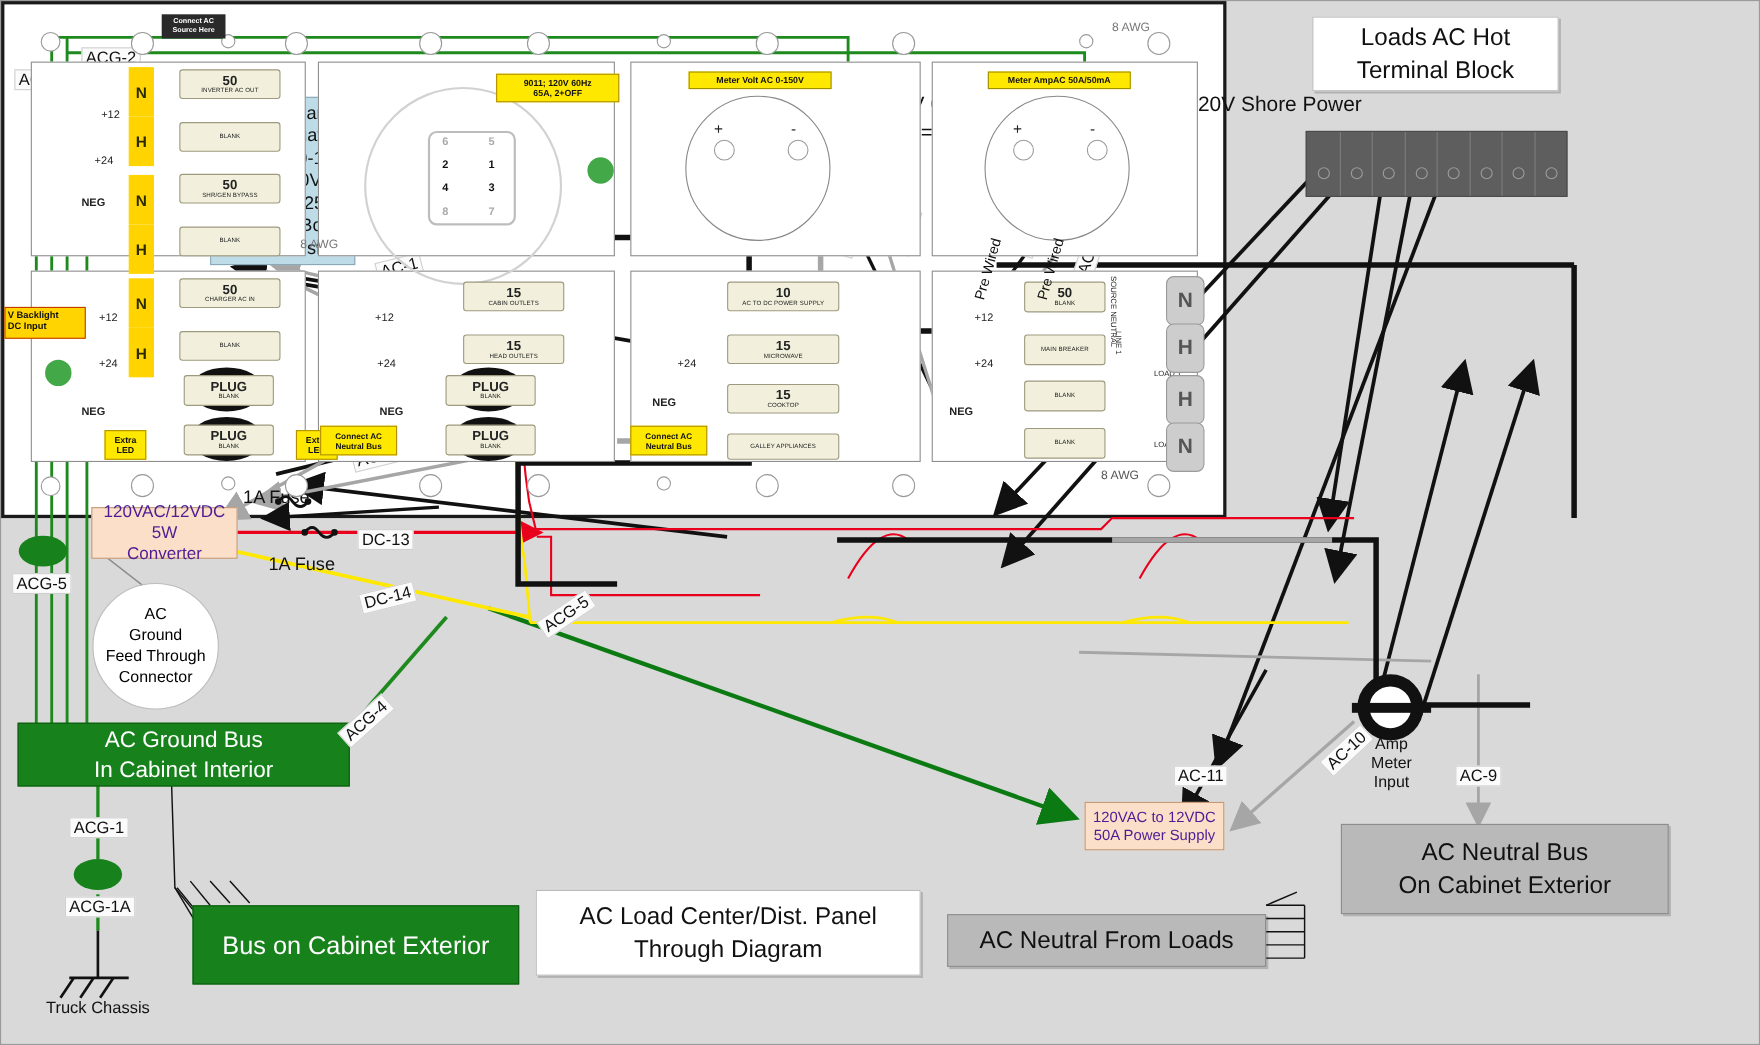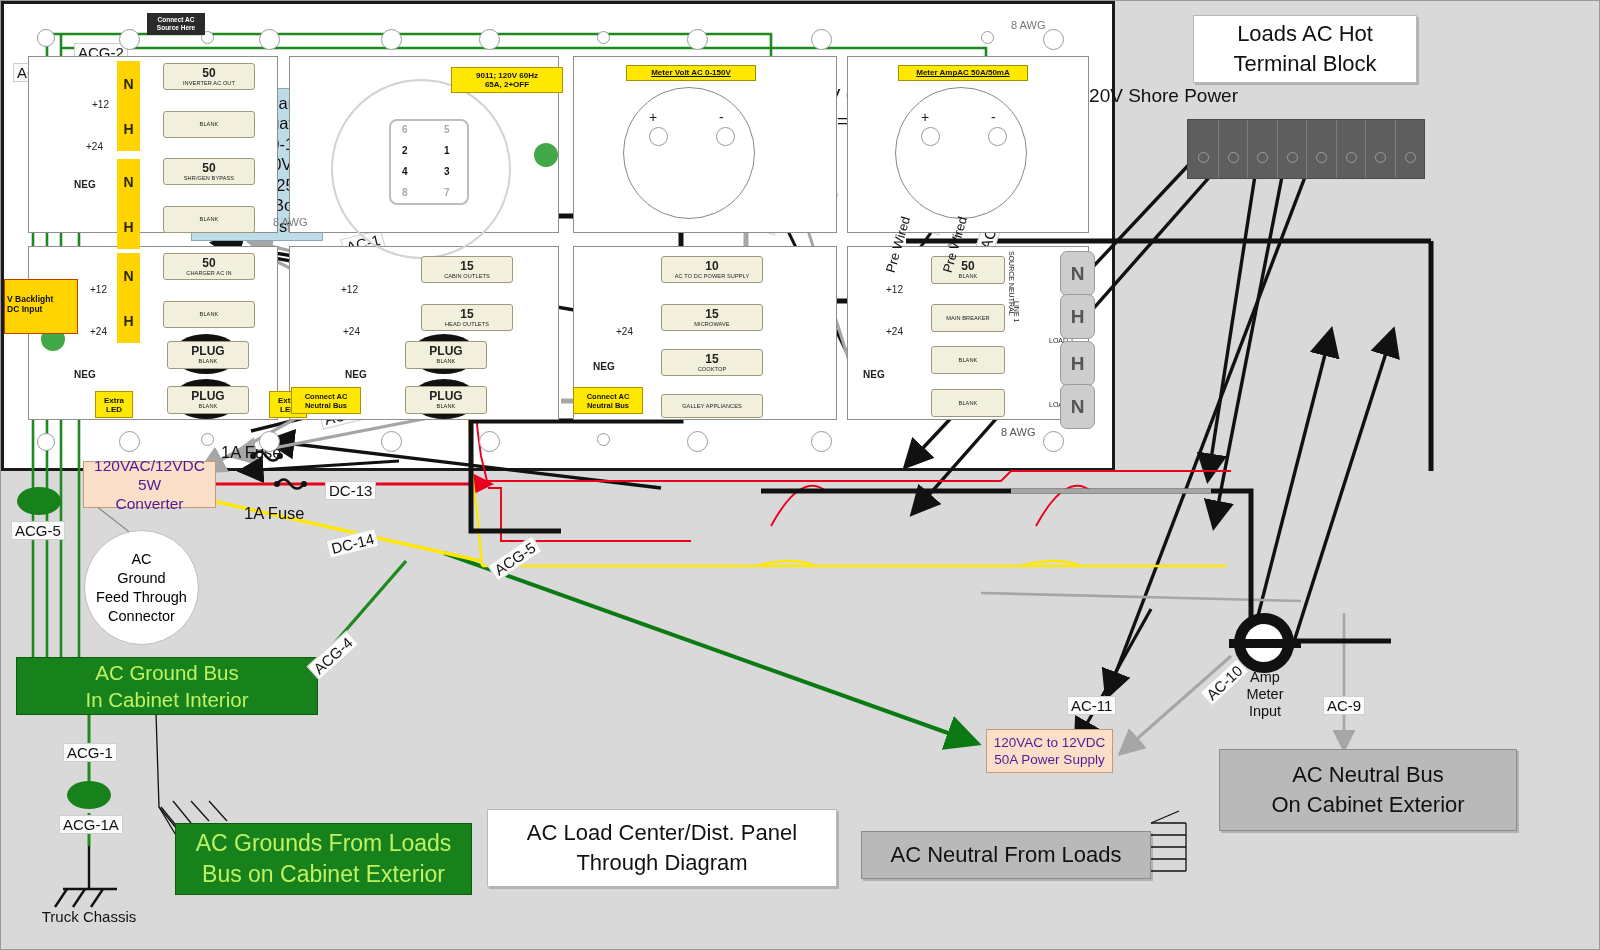--- a/index.html
+++ b/index.html
@@ -7,50 +7,50 @@
   #root{position:relative;width:1600px;height:950px;background:#d9d9d9;overflow:hidden;
         border:1px solid #9a9a9a;box-sizing:border-box;}
   .abs{position:absolute;box-sizing:border-box;}
   svg{position:absolute;left:0;top:0;width:1600px;height:950px;overflow:visible;}
   .wirelabel{position:absolute;background:#fbfbfb;border:1px solid #cfcfcf;
      font-size:15px;color:#111;padding:0 3px;white-space:nowrap;line-height:17px;}
   .box{position:absolute;text-align:center;display:flex;flex-direction:column;
        align-items:center;justify-content:center;}
   .bx-blue{background:#bedce8;border:1px solid #8aa8b5;color:#111;font-size:16.5px;line-height:20.5px;}
   .bx-orange{background:#fbdfc8;border:1px solid #c49a78;color:#4c1d95;font-size:15.5px;line-height:19px;}
-  .bx-green{background:#17821b;border:1px solid #0d5a10;color:#bef264;font-size:20.5px;line-height:27px;}
+  .bx-green{background:#17821b;border:1px solid #0d5a10;color:#ffffff;font-size:20.5px;line-height:27px;}
   .bx-white{background:#fff;border:1px solid #b9b9b9;color:#111;font-size:22px;line-height:30px;
             box-shadow:2px 2px 0 rgba(0,0,0,.18);}
   .bx-grey{background:#b9b9b9;border:1px solid #8d8d8d;color:#111;font-size:22px;line-height:30px;
             box-shadow:2px 2px 0 rgba(0,0,0,.18);}
   .plain{position:absolute;font-size:16px;color:#111;line-height:19px;}
   .plain.c{text-align:center;}
   
   #panel{left:398px;top:197px;width:1108px;height:464px;background:#fff;border:3px solid #1a1a1a;}
   .subpanel{position:absolute;border:1.3px solid #8e8e8e;background:#fff;}
   .brk{position:absolute;background:#f2f0dc;border:1px solid #9d9a7e;border-radius:3px;
        display:flex;flex-direction:column;align-items:center;justify-content:center;
        font-size:9.5px;color:#222;line-height:10px;}
   .brk b{font-size:12px;font-weight:700;line-height:13px;}
   .brk i{font-style:normal;font-size:5.6px;letter-spacing:.1px;line-height:7px;}
   .nhtag{position:absolute;background:#ffd400;color:#2a2a00;font-weight:700;
      font-size:14px;display:flex;align-items:center;justify-content:center;}
   .nhgrey{position:absolute;background:#cdcdcd;border:1px solid #9b9b9b;border-radius:7px;
      color:#555;font-weight:700;font-size:19px;display:flex;align-items:center;justify-content:center;}
   .ylw{position:absolute;background:#ffe800;border:1px solid #a09000;color:#111;
      font-size:6.5px;font-weight:700;text-align:center;line-height:7.5px;
-     display:flex;flex-direction:column;align-items:center;justify-content:center;text-decoration:underline;}
+     display:flex;flex-direction:column;align-items:center;justify-content:center;}
   .ylw2{position:absolute;background:#ffe800;border:1px solid #b09000;color:#111;
      font-size:8px;font-weight:700;text-align:center;line-height:9px;
      display:flex;flex-direction:column;align-items:center;justify-content:center;}
   .blktag{position:absolute;background:#2a2a2a;color:#fff;font-size:6.5px;font-weight:700;
      text-align:center;line-height:8px;display:flex;flex-direction:column;
      align-items:center;justify-content:center;}
   .orgtag{position:absolute;background:#ffd400;border:1.6px solid #c23a00;color:#111;
-     font-size:8.5px;font-weight:700;line-height:10px;padding:14px 2px;}
+     font-size:8.5px;font-weight:700;line-height:10px;padding:1px 2px;}
   .hole{position:absolute;border:1.4px solid #9a9a9a;border-radius:50%;background:#fff;}
   .scr{position:absolute;border:1.6px solid #9a9a9a;border-radius:50%;background:#fff;}
   .plugdot{position:absolute;background:#111;border-radius:50%;}
   .termblk{position:absolute;background:#5e5e5e;border:1px solid #4a4a4a;}
   .termcell{position:absolute;top:0;bottom:0;border-right:1px solid #7d7d7d;}
   .termhole{position:absolute;width:9px;height:9px;border:1.3px solid #9d9d9d;border-radius:50%;}
   .prewired{position:absolute;font-size:13px;color:#111;white-space:nowrap;}
   .small{font-size:10px;color:#222;position:absolute;}
 </style>
 </head>
@@ -267,21 +267,20 @@
   </div>
 
   <div class="abs" style="left:16px;top:486px;width:44px;height:28px;background:#17821b;border-radius:50%;"></div>
   <div class="abs" style="left:66px;top:780px;width:44px;height:28px;background:#17821b;border-radius:50%;"></div>
 
   <div class="box bx-green" style="left:15px;top:656px;width:300px;height:56px;">
     <div>AC Ground Bus</div>
     <div>In Cabinet Interior</div>
   </div>
   <div class="box bx-green" style="left:174px;top:822px;width:295px;height:70px;font-size:23px;line-height:31px;">
-    <div>AC Grounds From Loads</div>
     <div>Bus on Cabinet Exterior</div>
   </div>
   <div class="plain c" style="left:33px;top:906px;width:110px;font-size:15px;">Truck Chassis</div>
 
   <div class="box bx-white" style="left:486px;top:808px;width:348px;height:76px;">
     <div>AC Load Center/Dist. Panel</div>
     <div>Through Diagram</div>
   </div>
   <div class="box bx-grey" style="left:860px;top:830px;width:288px;height:46px;">
     <div>AC Neutral From Loads</div>

